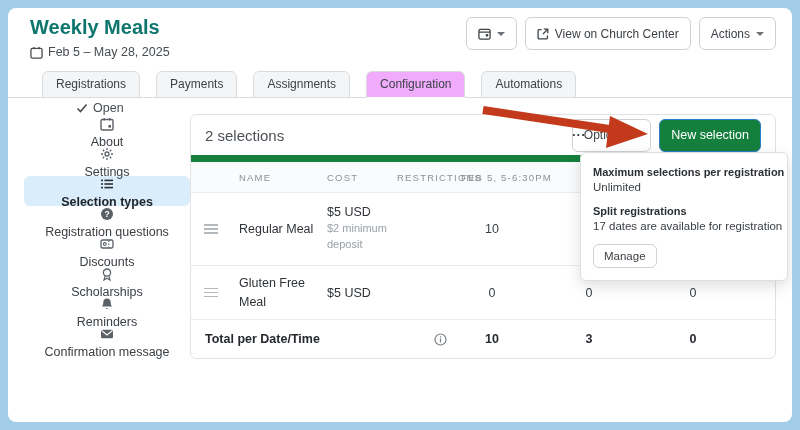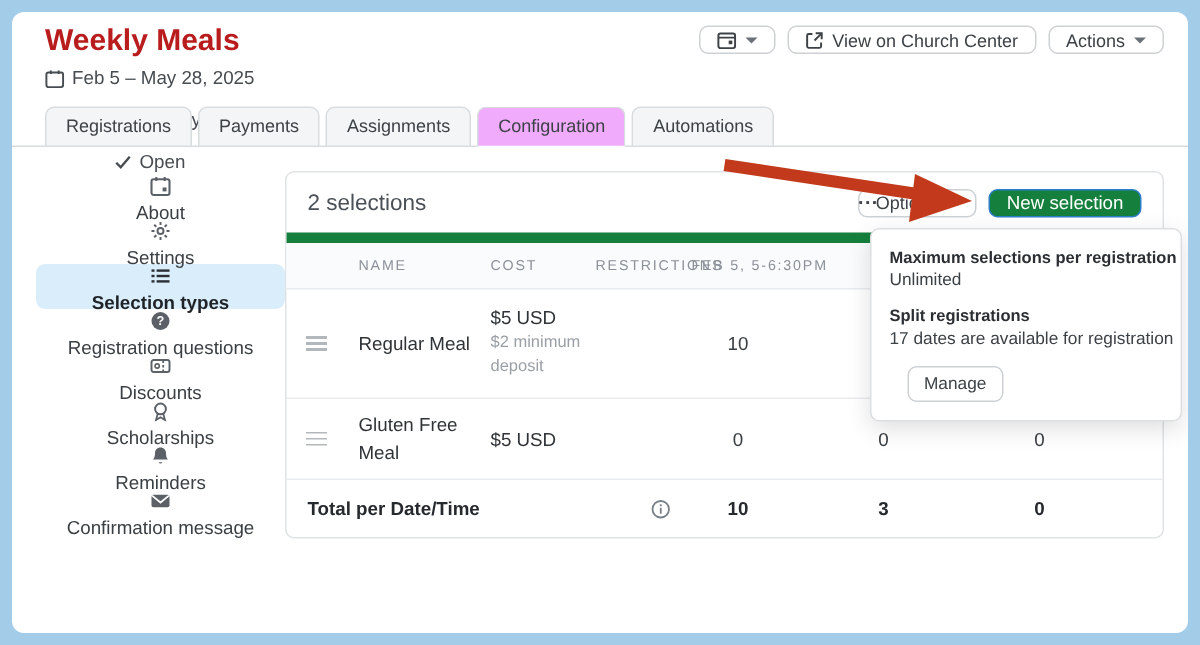--- a/index.html
+++ b/index.html
@@ -1,33 +1,33 @@
 <!DOCTYPE html>
 <html><head>
 <meta charset="utf-8">
 <style>
   * { box-sizing: border-box; margin: 0; padding: 0; }
   html,body { width:800px; height:430px; font-family:"Liberation Sans", sans-serif; }
   .frame { position:absolute; inset:0; width:800px; height:430px; background:#a3cce9; }
   .page { position:absolute; left:8px; top:8px; width:784px; height:414px; background:#fff; border-radius:8px; overflow:hidden; }
 
   
-  .page-title { position:absolute; left:22px; top:8px; font-size:20px; font-weight:700; color:#b91c1c; }
+  .page-title { position:absolute; left:22px; top:8px; font-size:20px; font-weight:700; color:#0f766e; }
   .meta-row { position:absolute; left:22px; top:37px; display:flex; align-items:center; gap:14px; font-size:12.5px; color:#474c51;flex-direction:column; }
   .meta-item { display:flex; align-items:center; gap:5px; }
   .toolbar { position:absolute; right:16px; top:9px; display:flex; gap:8px; }
-  .btn { display:inline-flex; align-items:center; justify-content:center; gap:6px; background:#fff; border:1px solid #cdd1d5; border-radius:6px; padding:0 11px; height:19px; font-size:12px; color:#3d4247; white-space:nowrap; cursor:pointer; }
+  .btn { display:inline-flex; align-items:center; justify-content:center; gap:6px; background:#fff; border:1px solid #cdd1d5; border-radius:6px; padding:0 11px; height:33px; font-size:12px; color:#3d4247; white-space:nowrap; cursor:pointer; }
   .btn-primary { background:#15803d; border-color:#2d7fc7; color:#fff; font-weight:500; font-size:12.5px; }
   .caret-down { width:0; height:0; border-left:4px solid transparent; border-right:4px solid transparent; border-top:4px solid #6b7177; display:inline-block; }
   .caret-up { width:0; height:0; border-left:4px solid transparent; border-right:4px solid transparent; border-bottom:4px solid #6b7177; display:inline-block; }
 
   
   .tabline { position:absolute; top:89px; left:0; right:0; border-top:1px solid #d9dcdf; z-index:1; }
   .tabs { position:absolute; top:63px; left:22px; display:flex; gap:4px; z-index:2; }
-  .tab { height:27px; line-height:25px; padding:0 13px; font-size:12px; color:#3d4247; background:#f4f5f6; border:1px solid #d9dcdf; border-radius:6px 6px 0 0; cursor:pointer; }
+  .tab { height:27px; line-height:25px; padding:0 13px; font-size:12px; color:#3d4247; background:#f4f5f6; border:1px solid #d9dcdf; border-radius:6px 6px 0 0; cursor:pointer;margin-left:12px; }
   .tab.active { background:#f0abfc; border-bottom-color:#fff; }
 
   
   .sidebar { position:absolute; left:16px; top:108px; width:166px; }
   .side-item { display:flex; align-items:center; gap:4px; height:30px; padding:0 9px; border-radius:6px; font-size:12.5px; color:#3b4045; cursor:pointer;flex-direction:column; }
   .side-item .ic { width:15px; height:15px; flex:0 0 15px; display:flex; align-items:center; justify-content:center; color:#5b6167; }
   .side-item.active { background:#d9edfb; font-weight:700; color:#1f2327; }
 
   
   .panel { position:absolute; left:182px; top:106px; width:586px; height:245px; border:1px solid #e0e3e6; border-radius:6px; background:#fff; }
@@ -50,21 +50,21 @@
   .handle { display:flex; flex-direction:column; gap:2.5px; align-items:center; cursor:grab; }
   .handle span { display:block; width:14px; height:1.5px; background:#b3b8bd; }
   .trow-total { height:38px; font-size:12.5px; font-weight:700; color:#26292d; }
   .total-label { grid-column:1 / span 4; padding-left:14px; display:flex; align-items:center; gap:6px;justify-content:space-between; }
   .total-val { text-align:center; }
 
   
   .popover { position:absolute; left:572px; top:144px; width:208px; background:#fff; border:1px solid #dcdfe2; border-radius:6px; box-shadow:0 5px 16px rgba(0,0,0,.13); padding:13px 12px 12px; z-index:30; }
   .pop-hd { font-size:11px; font-weight:700; color:#2b2f33; white-space:nowrap; }
   .pop-val { font-size:11.5px; color:#3c4146; white-space:nowrap; margin:3px 0 12px; }
-  .btn-small { height:24px; padding:0 10px; font-size:11.5px; border:1px solid #cdd1d5; border-radius:6px; background:#fff; color:#3d4247; cursor:pointer;margin-left:12px; }
+  .btn-small { height:24px; padding:0 10px; font-size:11.5px; border:1px solid #cdd1d5; border-radius:6px; background:#fff; color:#3d4247; cursor:pointer; }
 
   .dots { position:absolute; left:564px; top:116px; z-index:5; color:#3f444a; font-weight:700; font-size:13px; letter-spacing:1px; }
   .arrow-svg { position:absolute; left:450px; top:95px; z-index:60; pointer-events:none; }
 
   svg.ic-s { display:block; }
 </style>
 </head>
 <body>
 
 <div class="frame">

